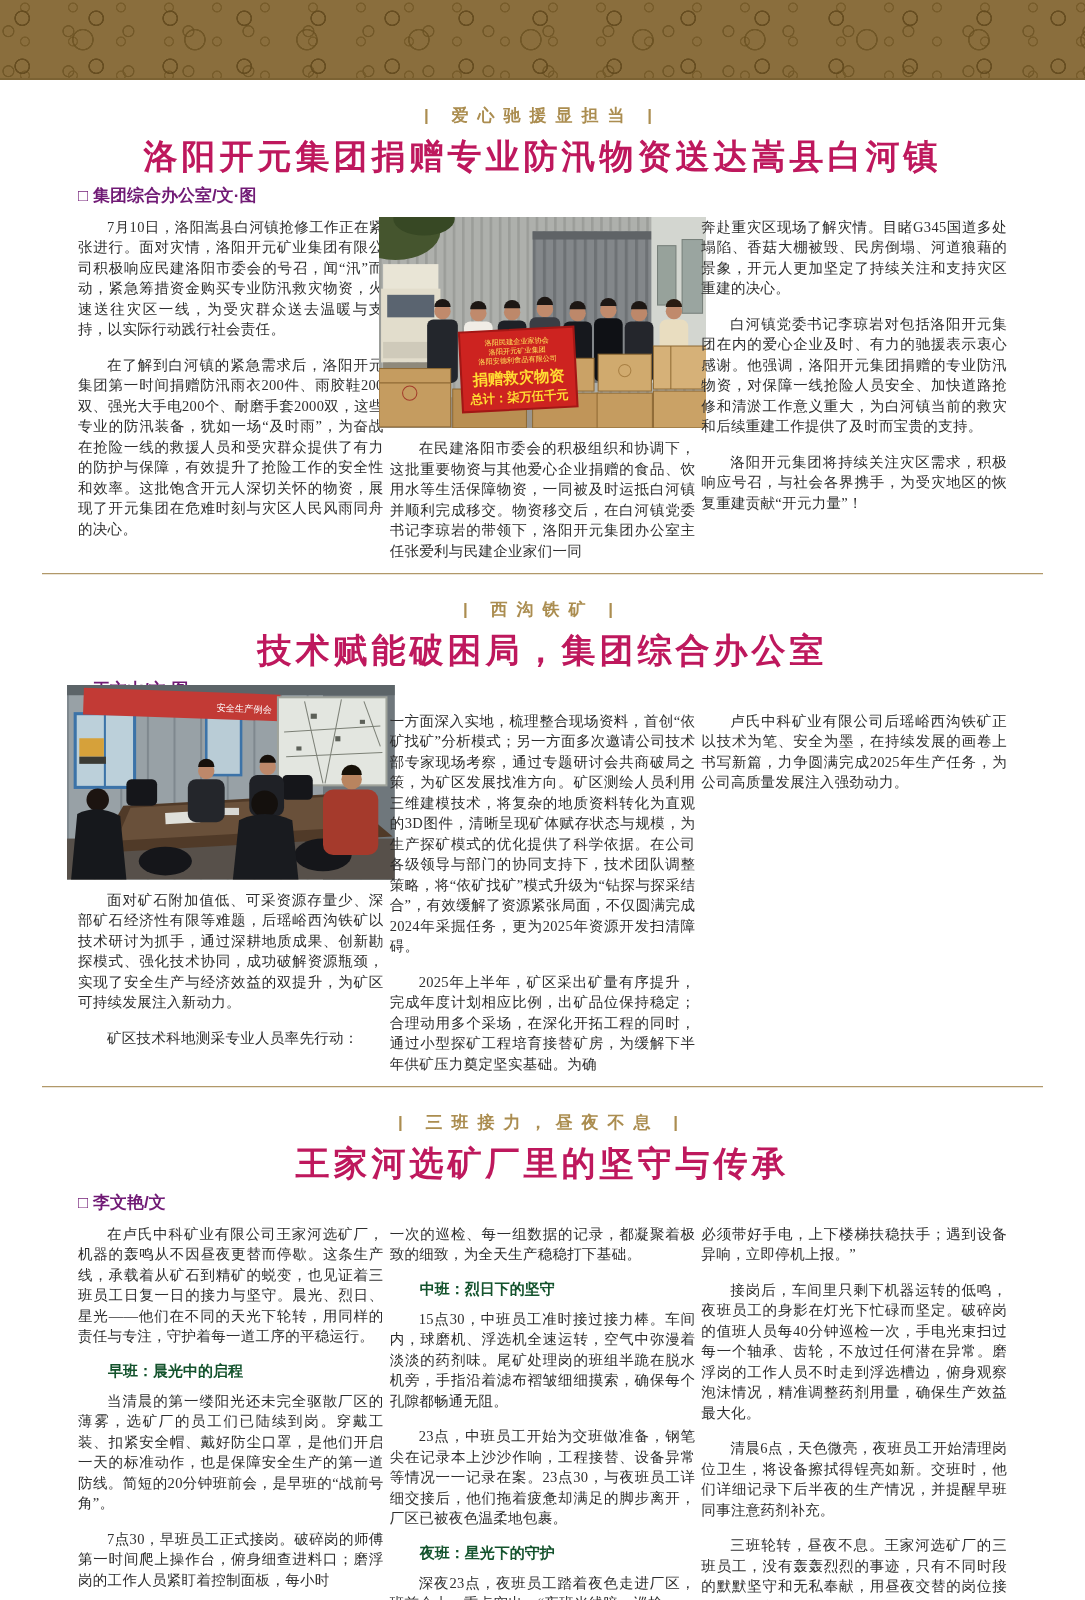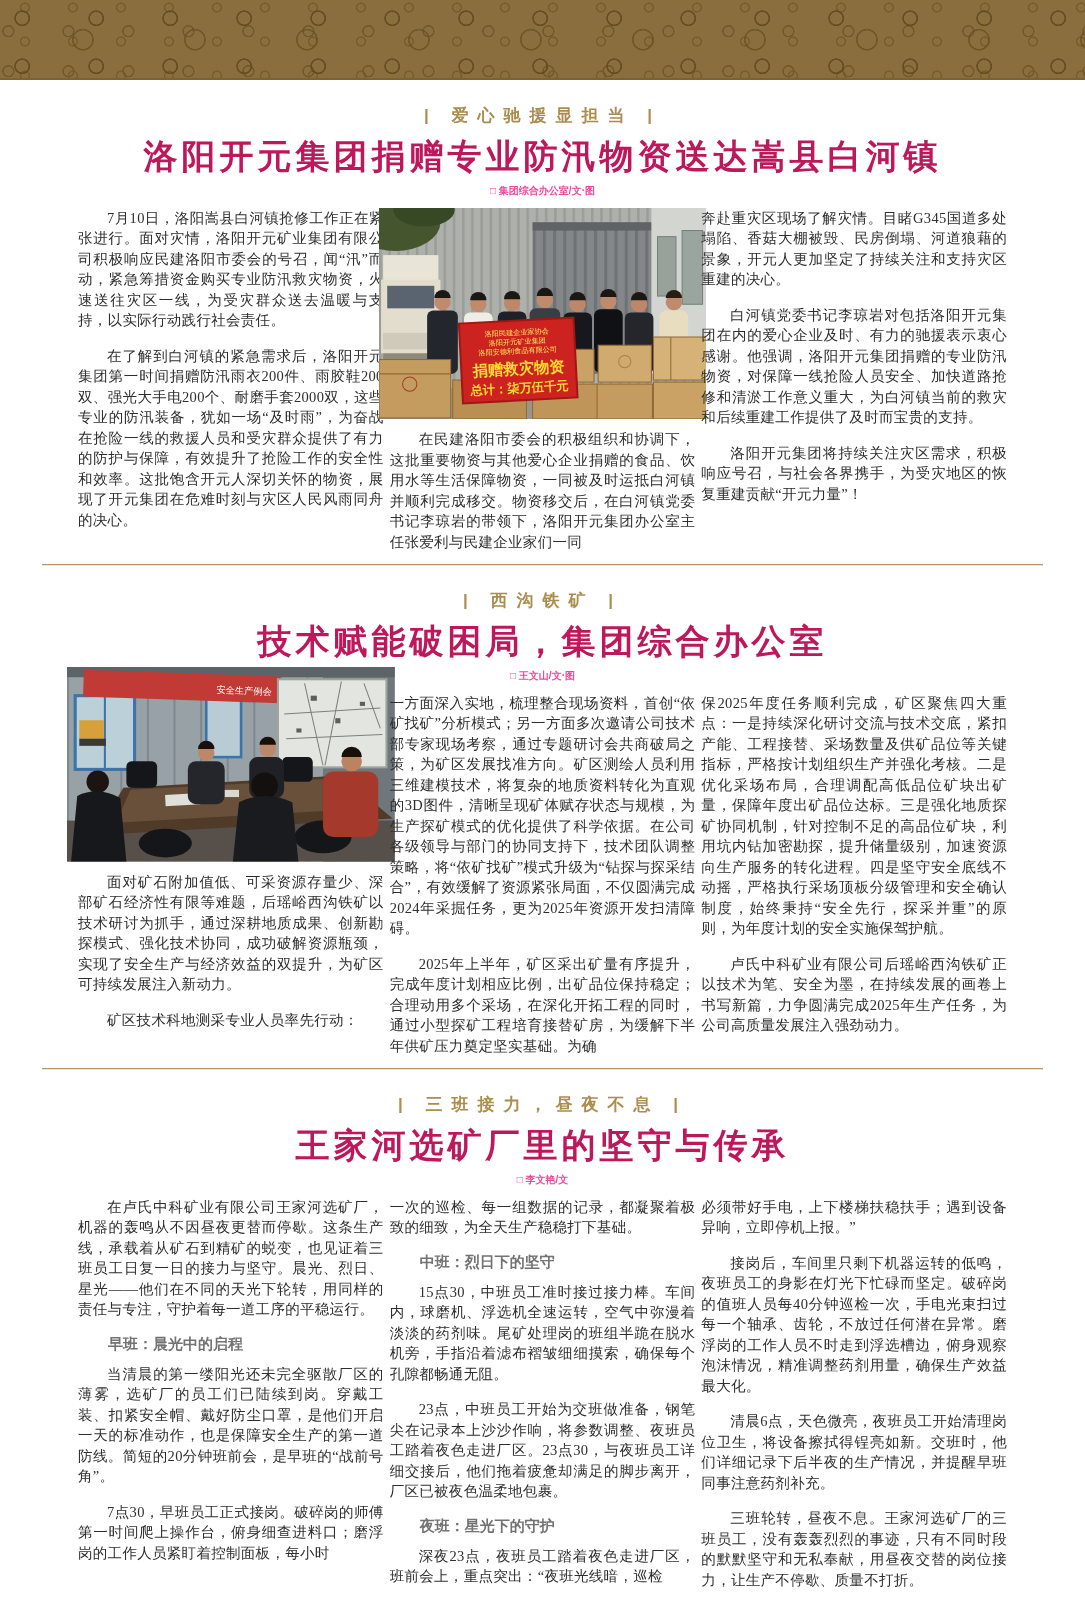--- a/index.html
+++ b/index.html
@@ -25,34 +25,34 @@
   .kicker{
     text-align:center;color:#ab8d50;font-family:"Liberation Sans",sans-serif;
     font-weight:700;font-size:17px;letter-spacing:9px;
   }
   .title{
     text-align:center;color:#be185d;font-family:"DejaVu Serif",serif;
     font-weight:700;font-size:34px;letter-spacing:4px;line-height:1.25;
     margin:8px 0 6px;
   }
   .byline{
-    text-align:center;font-family:"Liberation Sans",sans-serif;font-weight:700;
-    font-size:10px;color:#ec4899;margin:0 0 10px;
+    text-align:left;font-family:"Liberation Sans",sans-serif;font-weight:700;
+    font-size:17px;color:#701a75;margin:0 0 10px;
   }
   .cols{display:flex;gap:6px;}
   .col{flex:1;min-width:0;}
   .col p{
     margin:0 0 15px;text-indent:2em;font-size:14.5px;line-height:20.5px;
     text-align:justify;text-justify:inter-character;letter-spacing:.3px;
   }
   .col p.cont{text-indent:0;}
   .col p:last-child{margin-bottom:0;}
   .subhead{
     font-family:"Liberation Sans",sans-serif;font-weight:700;font-size:15px;
-    color:#737373;margin:2px 0 10px;text-indent:2em;
+    color:#14532d;margin:2px 0 10px;text-indent:2em;
   }
   .photo{display:block;width:calc(100% + 22px);margin:0 -11px 10px;}
   .photo2{margin-top:-26px;}
   .divider{border-top:1px solid #b19869;margin:0 42px;box-shadow:0 1px 0 rgba(177,152,105,.25);}
 </style>
 </head>
 <body>
 
 <div class="band"></div>
 
@@ -268,21 +268,20 @@
         </g>
       </svg>
       <p>面对矿石附加值低、可采资源存量少、深部矿石经济性有限等难题，后瑶峪西沟铁矿以技术研讨为抓手，通过深耕地质成果、创新勘探模式、强化技术协同，成功破解资源瓶颈，实现了安全生产与经济效益的双提升，为矿区可持续发展注入新动力。</p>
       <p>矿区技术科地测采专业人员率先行动：</p>
     </div>
     <div class="col">
       <p class="cont">一方面深入实地，梳理整合现场资料，首创“依矿找矿”分析模式；另一方面多次邀请公司技术部专家现场考察，通过专题研讨会共商破局之策，为矿区发展找准方向。矿区测绘人员利用三维建模技术，将复杂的地质资料转化为直观的3D图件，清晰呈现矿体赋存状态与规模，为生产探矿模式的优化提供了科学依据。在公司各级领导与部门的协同支持下，技术团队调整策略，将“依矿找矿”模式升级为“钻探与探采结合”，有效缓解了资源紧张局面，不仅圆满完成2024年采掘任务，更为2025年资源开发扫清障碍。</p>
       <p>2025年上半年，矿区采出矿量有序提升，完成年度计划相应比例，出矿品位保持稳定；合理动用多个采场，在深化开拓工程的同时，通过小型探矿工程培育接替矿房，为缓解下半年供矿压力奠定坚实基础。为确</p>
     </div>
     <div class="col">
-      <p class="cont">保2025年度任务顺利完成，矿区聚焦四大重点：一是持续深化研讨交流与技术交底，紧扣产能、工程接替、采场数量及供矿品位等关键指标，严格按计划组织生产并强化考核。二是优化采场布局，合理调配高低品位矿块出矿量，保障年度出矿品位达标。三是强化地质探矿协同机制，针对控制不足的高品位矿块，利用坑内钻加密勘探，提升储量级别，加速资源向生产服务的转化进程。四是坚守安全底线不动摇，严格执行采场顶板分级管理和安全确认制度，始终秉持“安全先行，探采并重”的原则，为年度计划的安全实施保驾护航。</p>
       <p>卢氏中科矿业有限公司后瑶峪西沟铁矿正以技术为笔、安全为墨，在持续发展的画卷上书写新篇，力争圆满完成2025年生产任务，为公司高质量发展注入强劲动力。</p>
     </div>
   </div>
 </section>
 
 <div class="divider"></div>
 
 <section class="sec">
   <div class="kicker">| 三班接力，昼夜不息 |</div>
   <h1 class="title">王家河选矿厂里的坚守与传承</h1>
@@ -291,21 +290,21 @@
     <div class="col">
       <p>在卢氏中科矿业有限公司王家河选矿厂，机器的轰鸣从不因昼夜更替而停歇。这条生产线，承载着从矿石到精矿的蜕变，也见证着三班员工日复一日的接力与坚守。晨光、烈日、星光——他们在不同的天光下轮转，用同样的责任与专注，守护着每一道工序的平稳运行。</p>
       <div class="subhead">早班：晨光中的启程</div>
       <p>当清晨的第一缕阳光还未完全驱散厂区的薄雾，选矿厂的员工们已陆续到岗。穿戴工装、扣紧安全帽、戴好防尘口罩，是他们开启一天的标准动作，也是保障安全生产的第一道防线。简短的20分钟班前会，是早班的“战前号角”。</p>
       <p>7点30，早班员工正式接岗。破碎岗的师傅第一时间爬上操作台，俯身细查进料口；磨浮岗的工作人员紧盯着控制面板，每小时</p>
     </div>
     <div class="col">
       <p class="cont">一次的巡检、每一组数据的记录，都凝聚着极致的细致，为全天生产稳稳打下基础。</p>
       <div class="subhead">中班：烈日下的坚守</div>
       <p>15点30，中班员工准时接过接力棒。车间内，球磨机、浮选机全速运转，空气中弥漫着淡淡的药剂味。尾矿处理岗的班组半跪在脱水机旁，手指沿着滤布褶皱细细摸索，确保每个孔隙都畅通无阻。</p>
-      <p>23点，中班员工开始为交班做准备，钢笔尖在记录本上沙沙作响，将参数调整、夜班员工踏着夜色走进厂区。23点30，与夜班员工详细交接后，他们拖着疲惫却满足的脚步离开，厂区已被夜色温柔地包裹。</p>
+      <p>23点，中班员工开始为交班做准备，钢笔尖在记录本上沙沙作响，工程接替、设备异常等情况一一记录在案。23点30，与夜班员工详细交接后，他们拖着疲惫却满足的脚步离开，厂区已被夜色温柔地包裹。</p>
       <div class="subhead">夜班：星光下的守护</div>
       <p>深夜23点，夜班员工踏着夜色走进厂区，班前会上，重点突出：“夜班光线暗，巡检</p>
     </div>
     <div class="col">
       <p class="cont">必须带好手电，上下楼梯扶稳扶手；遇到设备异响，立即停机上报。”</p>
       <p>接岗后，车间里只剩下机器运转的低鸣，夜班员工的身影在灯光下忙碌而坚定。破碎岗的值班人员每40分钟巡检一次，手电光束扫过每一个轴承、齿轮，不放过任何潜在异常。磨浮岗的工作人员不时走到浮选槽边，俯身观察泡沫情况，精准调整药剂用量，确保生产效益最大化。</p>
       <p>清晨6点，天色微亮，夜班员工开始清理岗位卫生，将设备擦拭得锃亮如新。交班时，他们详细记录下后半夜的生产情况，并提醒早班同事注意药剂补充。</p>
       <p>三班轮转，昼夜不息。王家河选矿厂的三班员工，没有轰轰烈烈的事迹，只有不同时段的默默坚守和无私奉献，用昼夜交替的岗位接力，让生产不停歇、质量不打折。</p>
     </div>
   </div>

